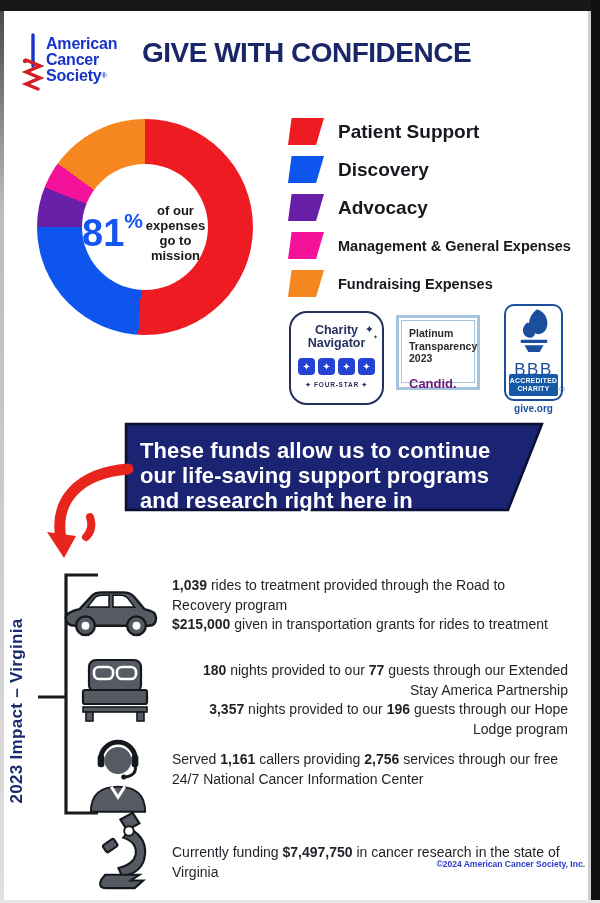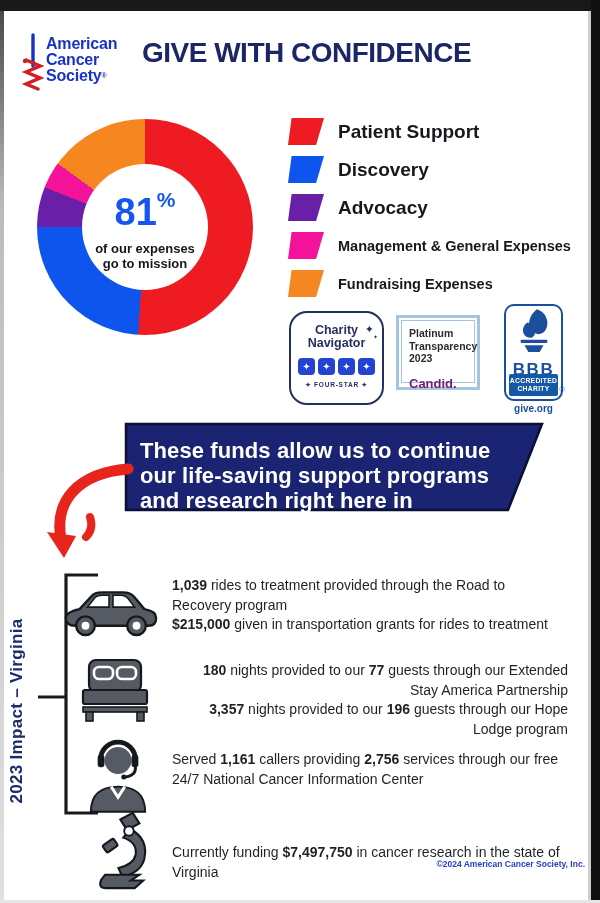--- a/index.html
+++ b/index.html
@@ -17,21 +17,21 @@
   .logo-icon{position:absolute;left:20px;top:32px;}
   .logo-text{position:absolute;left:46px;top:36px;font-weight:800;color:#1733C9;
              font-size:16px;line-height:16px;letter-spacing:-0.2px;}
   .logo-text .reg{font-size:7px;vertical-align:top;}
   .main-title{position:absolute;left:142px;top:37px;width:450px;font-weight:800;
               color:#1A2668;font-size:28px;letter-spacing:-0.5px;}
 
   
   .donut{position:absolute;left:37px;top:119px;width:216px;height:216px;border-radius:50%;}
   .donut-hole{position:absolute;left:45px;top:45px;width:126px;height:126px;border-radius:50%;
-              background:#fff;display:flex;flex-direction:column;align-items:center;justify-content:center;}
+              background:#fff;display:flex;flex-direction:row;align-items:center;justify-content:center;}
   .pct{color:#1456F0;font-weight:800;font-size:38px;line-height:34px;}
   .pct .sym{font-size:21px;vertical-align:18px;}
   .donut-cap{font-size:13px;font-weight:600;color:#15171c;line-height:15px;text-align:center;margin-top:12px;}
 
   
   .legend{position:absolute;left:288px;top:118px;width:300px;}
   .lrow{position:absolute;left:0;display:flex;align-items:center;}
   .swatch{width:36px;height:27px;clip-path:polygon(10% 0,100% 0,78% 100%,0 100%);flex:0 0 36px;}
   .llabel{margin-left:14px;font-weight:800;color:#16181d;}
   .lrow.big .llabel{font-size:19px;}
@@ -50,21 +50,21 @@
 
   .candid-badge{position:absolute;left:396px;top:315px;width:84px;height:75px;box-sizing:border-box;
                 border:3px solid #A7C4DE;background:#fff;}
   .candid-inner{margin:2px;border:1px solid #A7C4DE;height:calc(100% - 6px);box-sizing:border-box;
                 padding:6px 0 0 7px;}
   .candid-lines{font-size:10.5px;font-weight:700;color:#2b2b2b;line-height:12.5px;}
   .candid-brand{margin-top:11px;font-size:13px;font-weight:800;color:#701a75;}
 
   .bbb-badge{position:absolute;left:504px;top:304px;width:59px;height:97px;box-sizing:border-box;
              border:2.5px solid #1B4F9E;border-radius:10px;text-align:center;background:#fff;}
-  .bbb-word{font-size:17px;font-weight:700;color:#1B4F9E;letter-spacing:1.5px;line-height:16px;}
+  .bbb-word{font-size:17px;font-weight:400;color:#1B4F9E;letter-spacing:1.5px;line-height:16px;}
   .bbb-box{position:absolute;left:3px;right:3px;bottom:3px;background:#1558A6;border-radius:2px;
            color:#fff;font-size:6.8px;font-weight:800;line-height:8px;padding:3px 0;letter-spacing:0.04em;}
   .bbb-reg{position:absolute;right:-7px;bottom:2px;color:#1B4F9E;font-size:7px;}
   .bbb-site{position:absolute;left:504px;top:403px;width:59px;text-align:center;font-size:10px;
             font-weight:700;color:#1B4F9E;}
 
   
   .banner-svg{position:absolute;left:122px;top:420px;}
   .banner-text{position:absolute;left:140px;top:438px;width:358px;color:#fff;font-weight:700;
                font-size:22px;line-height:25px;letter-spacing:0.1px;}

